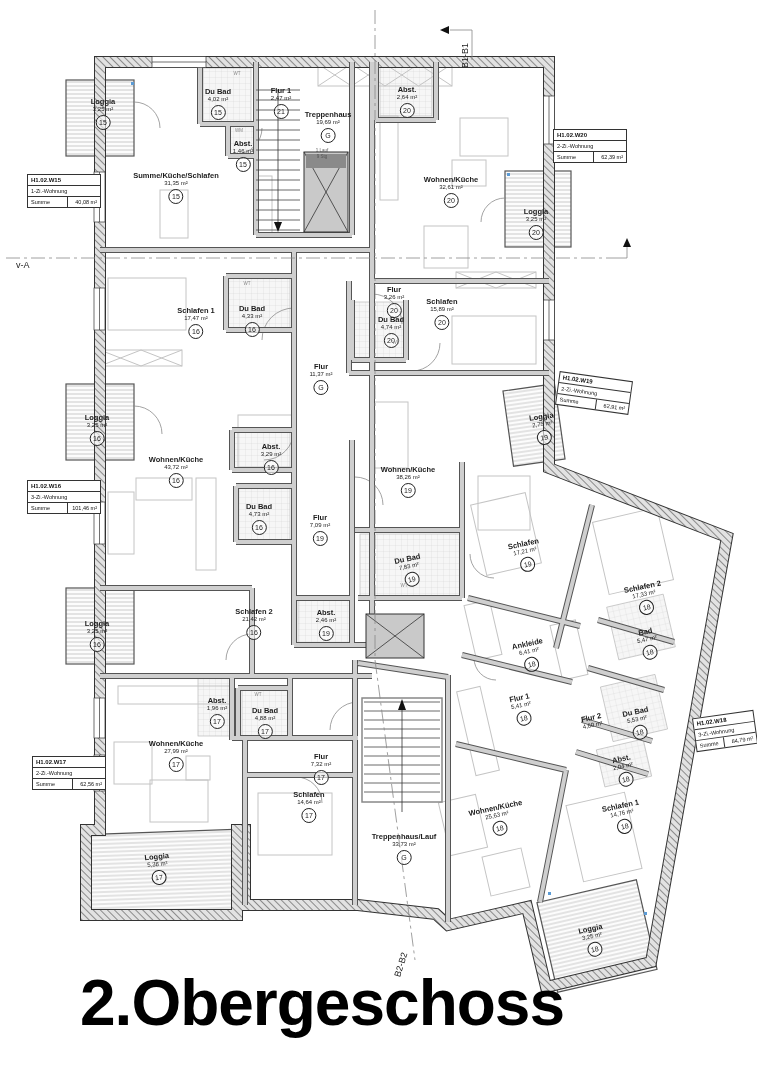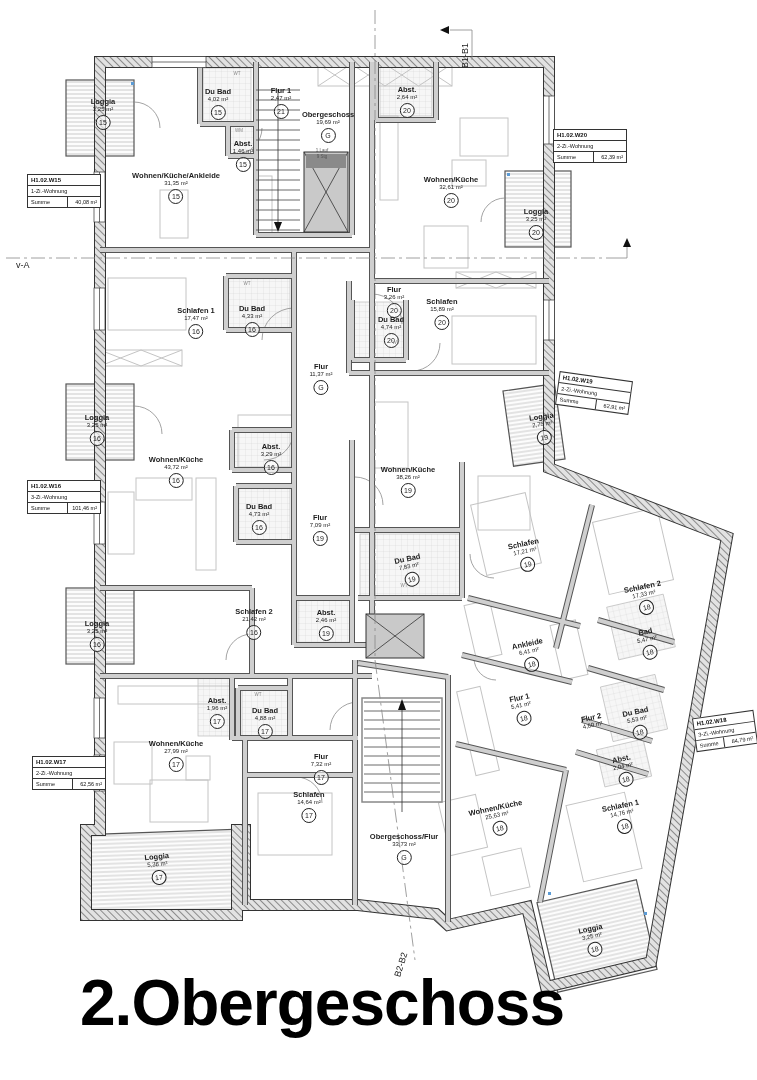--- a/index.html
+++ b/index.html
@@ -202,31 +202,31 @@
       <div class="rn">Du Bad</div>
       <div class="ra">4,02 m²</div>
       <div class="rc">15</div>
     </div>
   <div class="rl" style="left:243px;top:140px">
       <div class="rn">Abst.</div>
       <div class="ra">1,46 m²</div>
       <div class="rc">15</div>
     </div>
   <div class="rl" style="left:176px;top:172px">
-      <div class="rn">Wohnen/Küche/Ankleide</div>
+      <div class="rn">Summe/Küche/Schlafen</div>
       <div class="ra">31,35 m²</div>
       <div class="rc">15</div>
     </div>
   <div class="rl" style="left:281px;top:87px">
       <div class="rn">Flur 1</div>
       <div class="ra">2,47 m²</div>
       <div class="rc">21</div>
     </div>
   <div class="rl" style="left:328px;top:111px">
-      <div class="rn">Obergeschoss</div>
+      <div class="rn">Treppenhaus</div>
       <div class="ra">19,69 m²</div>
       <div class="rc">G</div>
     </div>
   <div class="rl" style="left:407px;top:86px">
       <div class="rn">Abst.</div>
       <div class="ra">2,64 m²</div>
       <div class="rc">20</div>
     </div>
   <div class="rl" style="left:451px;top:176px">
       <div class="rn">Wohnen/Küche</div>
@@ -352,21 +352,21 @@
       <div class="rn">Schlafen</div>
       <div class="ra">14,64 m²</div>
       <div class="rc">17</div>
     </div>
   <div class="rl r6" style="left:158px;top:853px">
       <div class="rn">Loggia</div>
       <div class="ra">5,38 m²</div>
       <div class="rc">17</div>
     </div>
   <div class="rl" style="left:404px;top:833px">
-      <div class="rn">Obergeschoss/Flur</div>
+      <div class="rn">Treppenhaus/Lauf</div>
       <div class="ra">33,73 m²</div>
       <div class="rc">G</div>
     </div>
   <div class="rl r12" style="left:645px;top:583px">
       <div class="rn">Schlafen 2</div>
       <div class="ra">17,33 m²</div>
       <div class="rc">18</div>
     </div>
   <div class="rl r12" style="left:648px;top:628px">
       <div class="rn">Bad</div>

